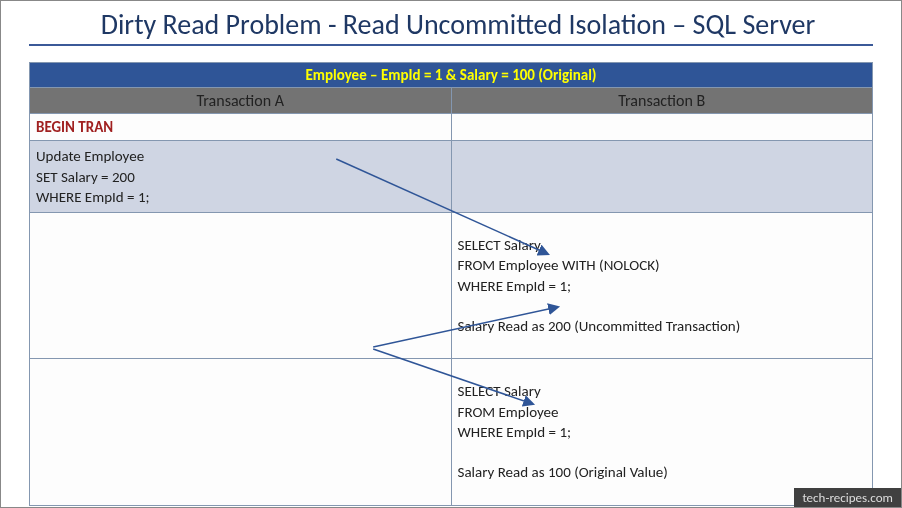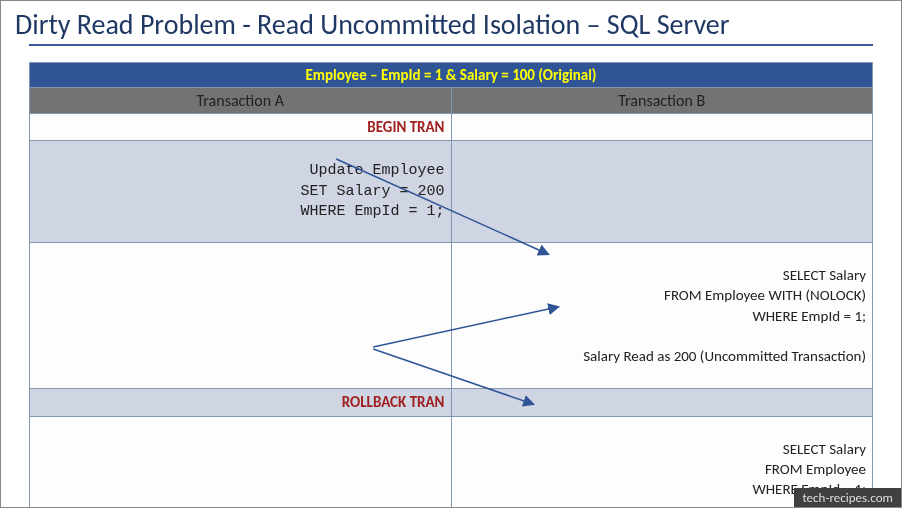--- a/index.html
+++ b/index.html
@@ -5,20 +5,21 @@
   * { box-sizing: border-box; margin: 0; padding: 0; }
   body {
     width: 902px;
     height: 508px;
     font-family: "Calibri", "Segoe UI", Arial, sans-serif;
     background: #fff;
     position: relative;
     border: 1px solid #888;
   }
   .title {
+    text-align: center;
     font-size: 28px;
     color: #1f3864;
     padding: 6px 0 2px 14px;
     font-weight: 400;
   }
   .title-underline {
     height: 2px;
     background: #3b5998;
     margin: 0 28px 8px 28px;
   }
@@ -41,30 +42,30 @@
     background: #737373;
     text-align: center;
     font-size: 16px;
     color: #222;
     padding: 3px 0;
     border: 1px solid #8497b0;
   }
   .row td {
     border: 1px solid #8497b0;
     font-size: 15px;
-    text-align: right;
+    text-align: left;
     vertical-align: middle;
     color: #222;
     line-height: 1.35;
   }
   .white td { background: #fdfdfd; }
   .shaded td { background: #cfd5e3; }
   .keyword { color: #a02020; font-weight: bold; }
   .small-pad td { padding: 3px 6px; }
-  .mid-pad td { padding: 20px 6px; font-family: Liberation Mono, monospace; }
+  .mid-pad td { padding: 5px 6px; }
   .big-pad td { padding: 22px 6px; }
   .arrow-layer {
     position: absolute;
     left: 28px;
     top: 48px;
     width: calc(100% - 56px);
     height: 440px;
     pointer-events: none;
   }
   .footer {
@@ -101,24 +102,20 @@
     <td></td>
   </tr>
   <tr class="row shaded mid-pad">
     <td>Update Employee<br>SET Salary = 200<br>WHERE EmpId = 1;</td>
     <td></td>
   </tr>
   <tr class="row white big-pad">
     <td></td>
     <td>SELECT Salary<br>FROM Employee WITH (NOLOCK)<br>WHERE EmpId = 1;<br><br>Salary Read as 200 (Uncommitted Transaction)</td>
   </tr>
-  <tr class="row shaded small-pad">
-    <td><span class="keyword">ROLLBACK TRAN</span></td>
-    <td></td>
-  </tr>
   <tr class="row white big-pad">
     <td></td>
     <td>SELECT Salary<br>FROM Employee<br>WHERE EmpId = 1;<br><br>Salary Read as 100 (Original Value)</td>
   </tr>
 </tbody>
   </table>
 
 <svg class="arrow-layer" viewBox="0 0 846 440" preserveAspectRatio="none">
   <defs>
     <marker id="ah" viewBox="0 0 10 10" refX="8" refY="5" markerWidth="8" markerHeight="8" orient="auto">

